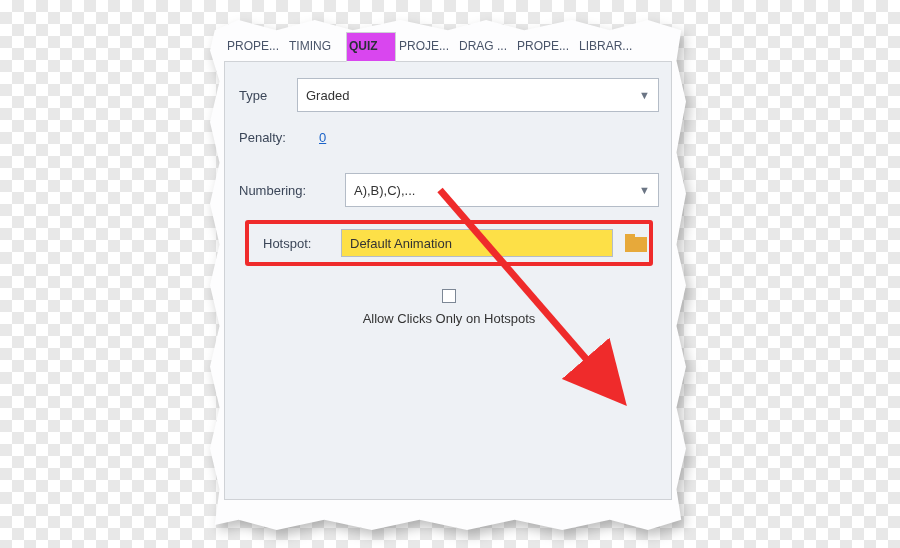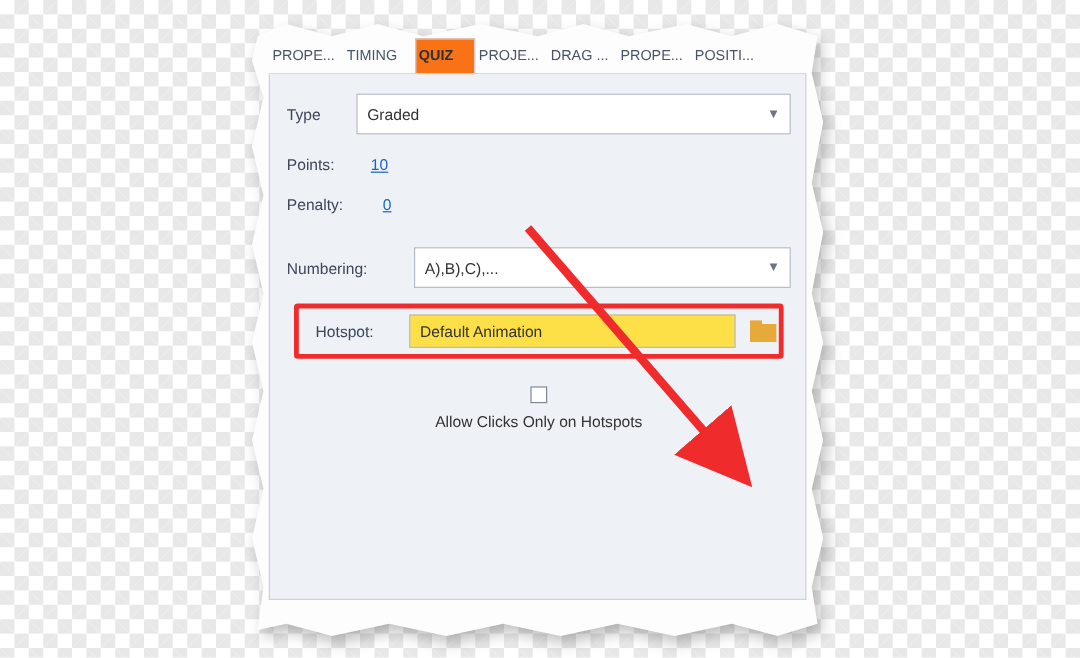--- a/index.html
+++ b/index.html
@@ -46,21 +46,21 @@
       border-bottom:1px solid #cfd2d6;
       font-size:12px; color:#495469;
       white-space:nowrap;
     }
     .tab {
       padding:6px 2px 0 2px; overflow:hidden; text-overflow:clip;
       border:1px solid transparent; border-bottom:none;
       cursor:pointer;
     }
     .tab.sel {
-      background:#f97316; border-color:#cfd2d6; border-bottom:1px solid #eef1f5;
+      background:#d946ef; border-color:#cfd2d6; border-bottom:1px solid #eef1f5;
       margin-bottom:-1px; color:#2a2f38; font-weight:600;
     }
 
     
     .body-area {
       margin:0 14px 0 14px; padding:16px 12px 8px 14px;
       border:1px solid #cfd2d6; border-top:none;
       background:#eef1f5; height:438px; position:relative;
     }
 
@@ -132,39 +132,35 @@
 <div class="panel-wrap">
   <div class="panel">
 
     <div class="tab-strip">
       <div class="tab" style="width:62px">PROPE...</div>
       <div class="tab" style="width:60px">TIMING</div>
       <div class="tab sel" style="width:50px">QUIZ</div>
       <div class="tab" style="width:60px">PROJE...</div>
       <div class="tab" style="width:58px">DRAG ...</div>
       <div class="tab" style="width:62px">PROPE...</div>
-      <div class="tab" style="width:60px">POSITI...</div>
+      <div class="tab" style="width:60px">LIBRAR...</div>
     </div>
 
     <div class="body-area">
 
 
       <div class="row">
         <span class="lbl" style="width:58px">Type</span>
         <div class="dd">
           <span>Graded</span>
           <span class="dd-caret">▼</span>
         </div>
       </div>
 
 
-      <div class="row">
-        <span class="lbl" style="width:68px">Points:</span>
-        <span class="numlink">10</span>
-      </div>
 
       <div class="row" style="margin-bottom:28px">
         <span class="lbl" style="width:78px">Penalty:</span>
         <span class="numlink">0</span>
       </div>
 
       <div class="row" style="margin-bottom:22px">
         <span class="lbl" style="width:106px">Numbering:</span>
         <div class="dd">
           <span>A),B),C),...</span>

